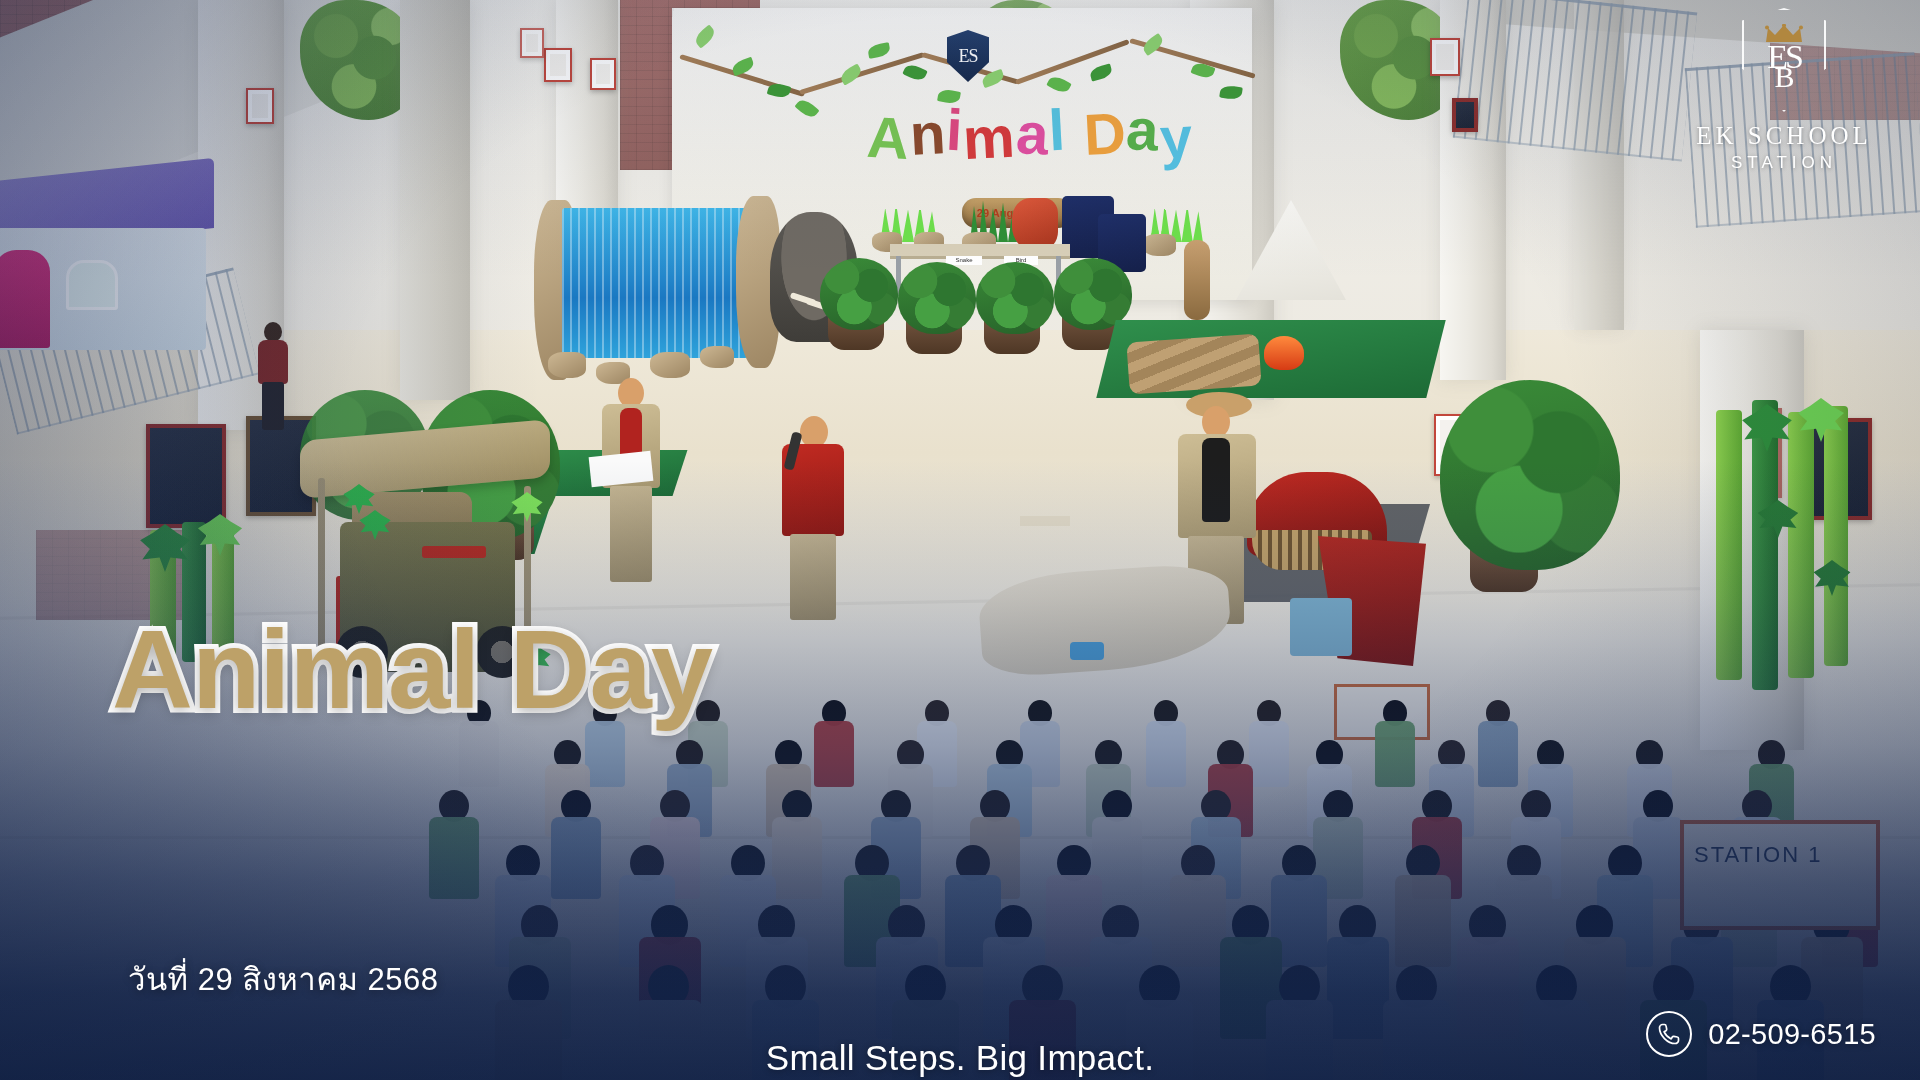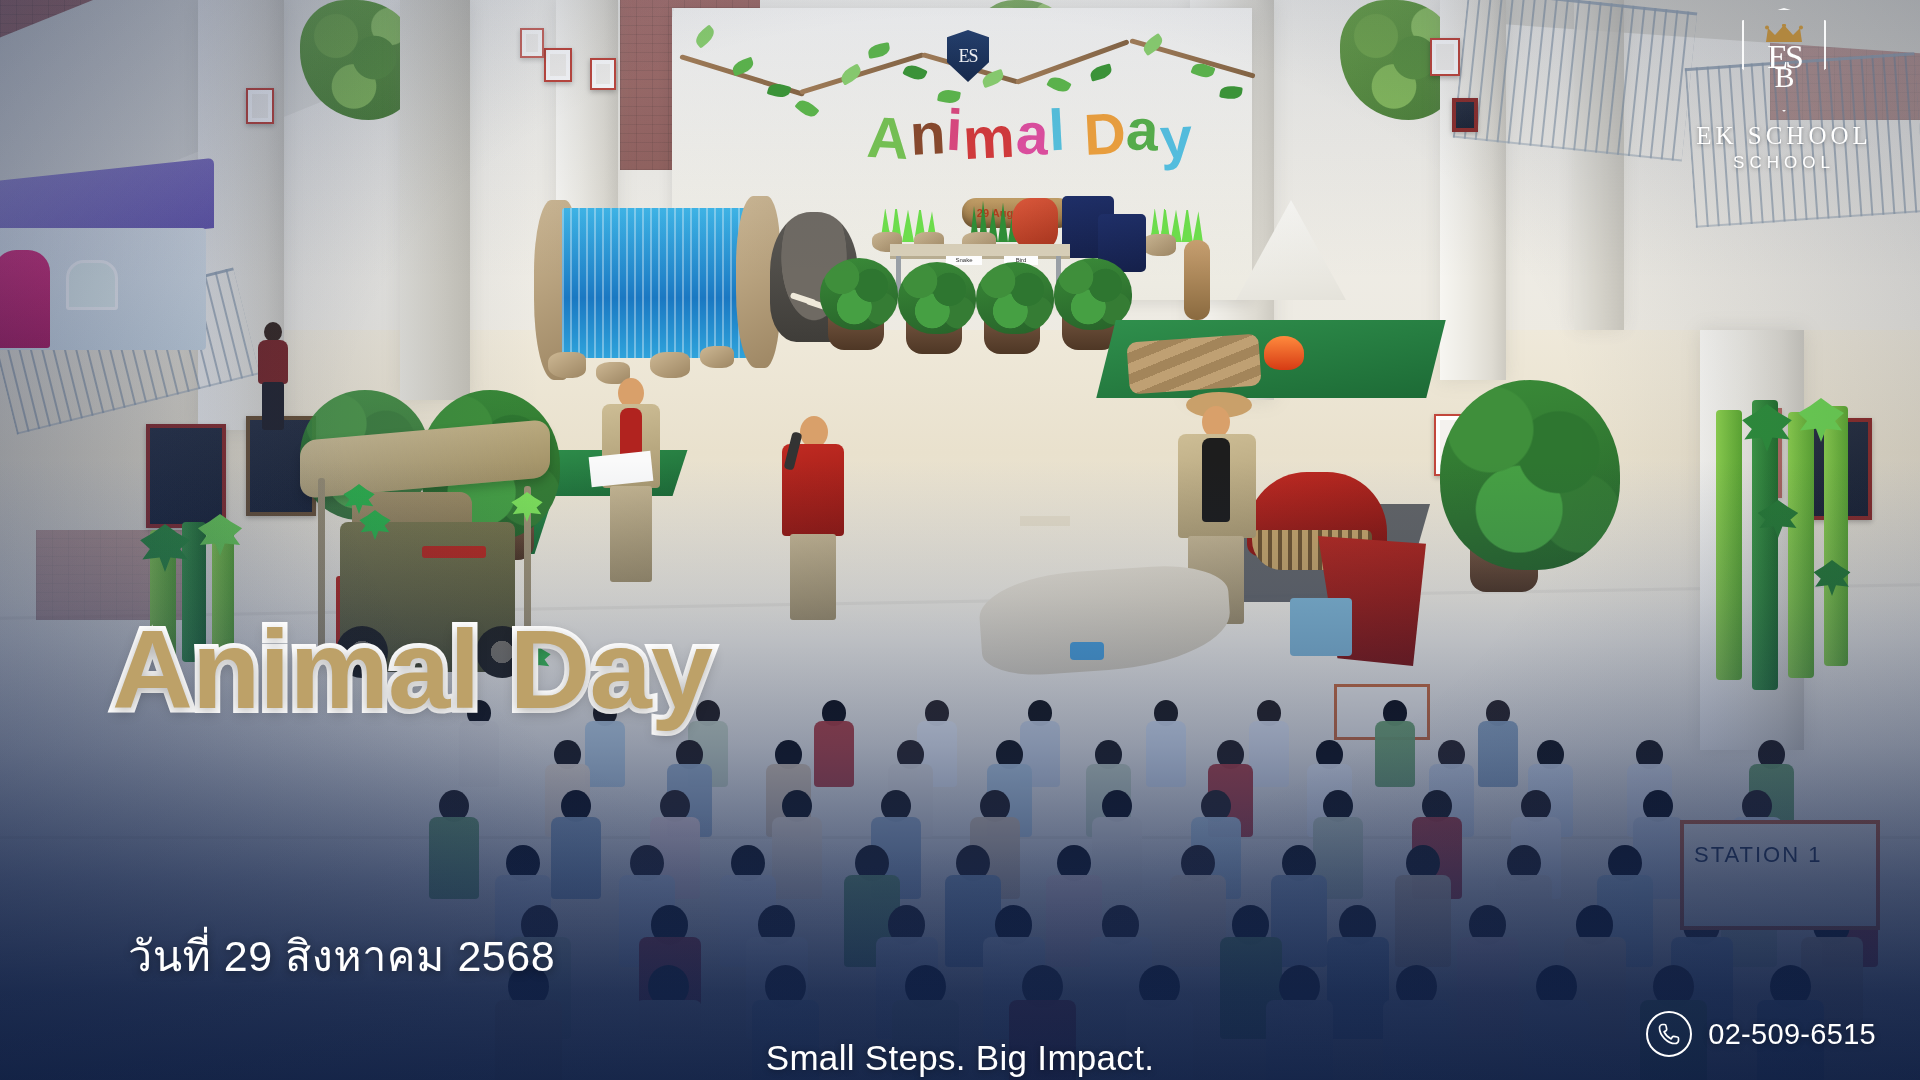--- a/index.html
+++ b/index.html
@@ -292,22 +292,22 @@
   }
   .h-line2{
     margin-top:14px;
     font-size:112px; font-weight:bold; color:#bda168; line-height:1;
     letter-spacing:-1px;
     -webkit-text-stroke:10px #ffffff;
     paint-order:stroke fill;
     text-shadow:0 4px 14px rgba(0,0,0,.30);
   }
   .date-line{
-    position:absolute; left:128px; top:922px;
-    font-size:43px; color:#fff; letter-spacing:.5px;
+    position:absolute; left:128px; top:954px;
+    font-size:31px; color:#fff; letter-spacing:.5px;
     text-shadow:0 2px 8px rgba(0,0,0,.45);
   }
 
   
   .footer{
     position:absolute; left:0; right:0; bottom:0; height:92px;
     display:flex; align-items:center; color:#fff;
   }
   .f-left{ position:absolute; left:44px; display:flex; align-items:center; gap:18px; }
   .f-center{ position:absolute; left:0; right:0; text-align:center;margin-top:48px; }
@@ -866,21 +866,21 @@
         <circle cx="20" cy="1.5" r="2" fill="#b1873f"></circle>
         <circle cx="3" cy="3.5" r="2" fill="#b1873f"></circle>
         <circle cx="37" cy="3.5" r="2" fill="#b1873f"></circle>
       </svg>
       <div class="monogram">
         <span>ES</span>
         <span class="b">B</span>
       </div>
     </div>
     <div class="logo-name">EK SCHOOL</div>
-    <div class="logo-sub">SCHOOL</div>
+    <div class="logo-sub">STATION</div>
   </div>
 
   <div class="headline-wrap">
     <div class="h-line2">Animal Day</div>
   </div>
   <div class="date-line">วันที่  29  สิงหาคม 2568</div>
 
   <div class="footer">
 
     <div class="f-center">

